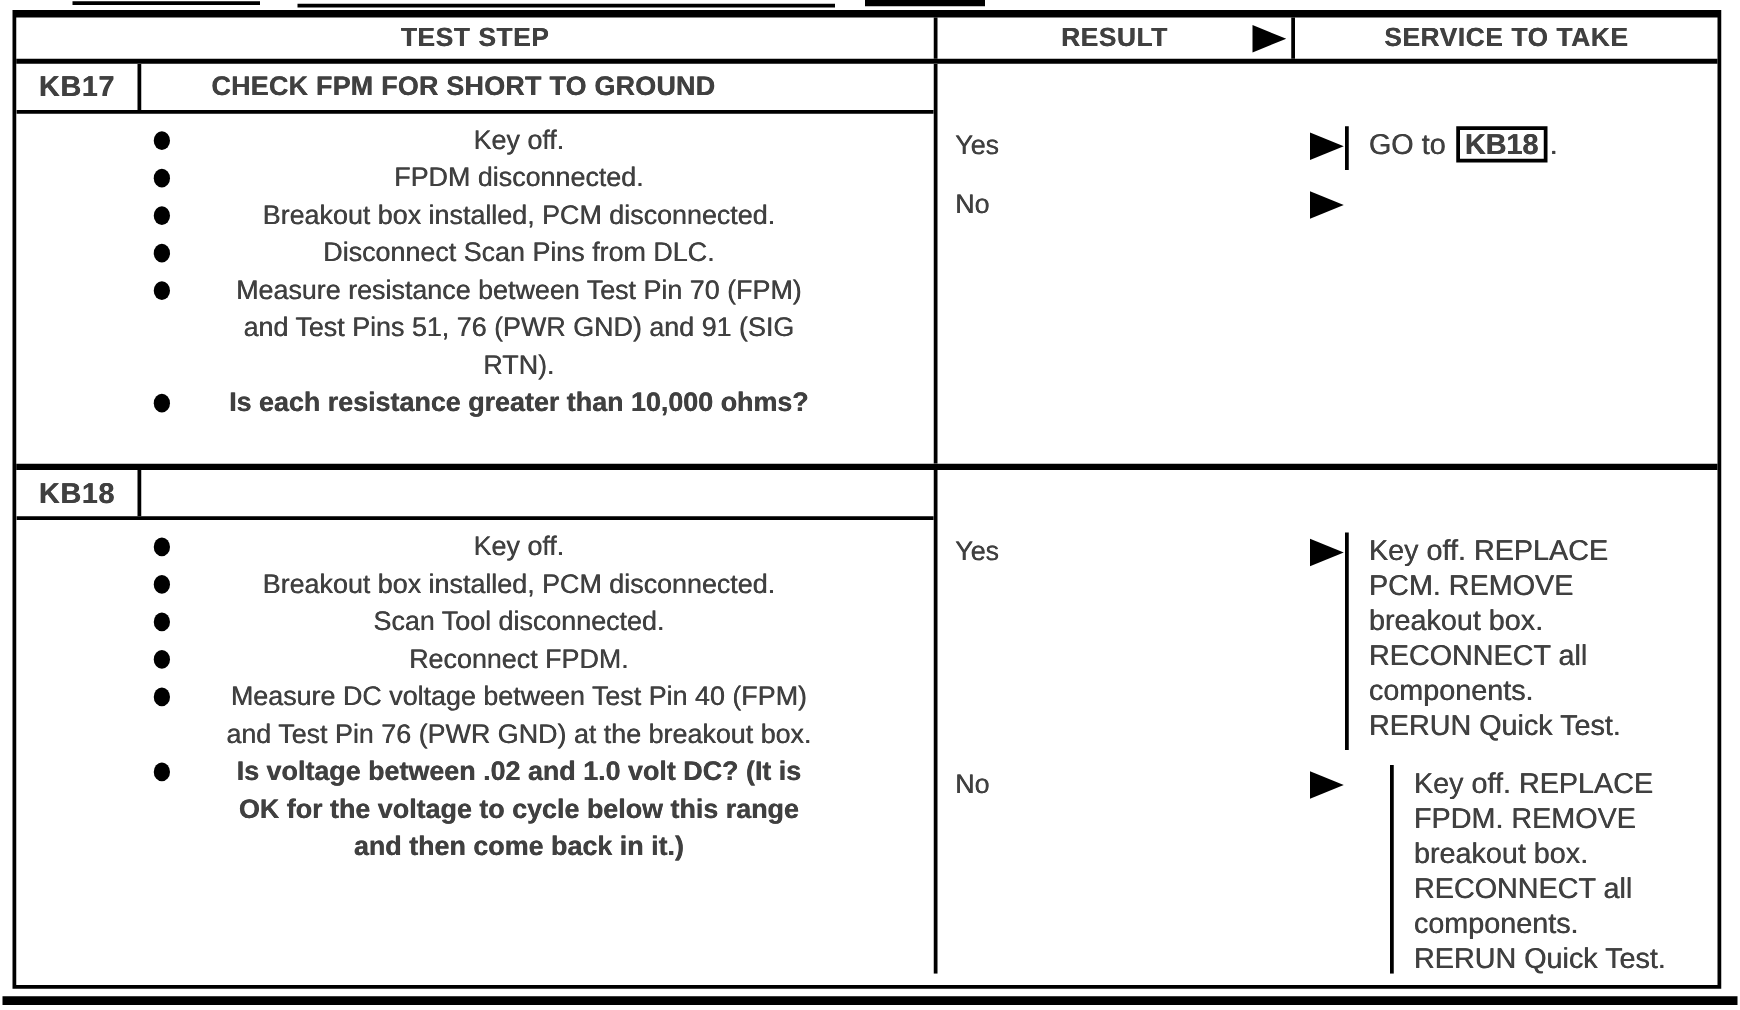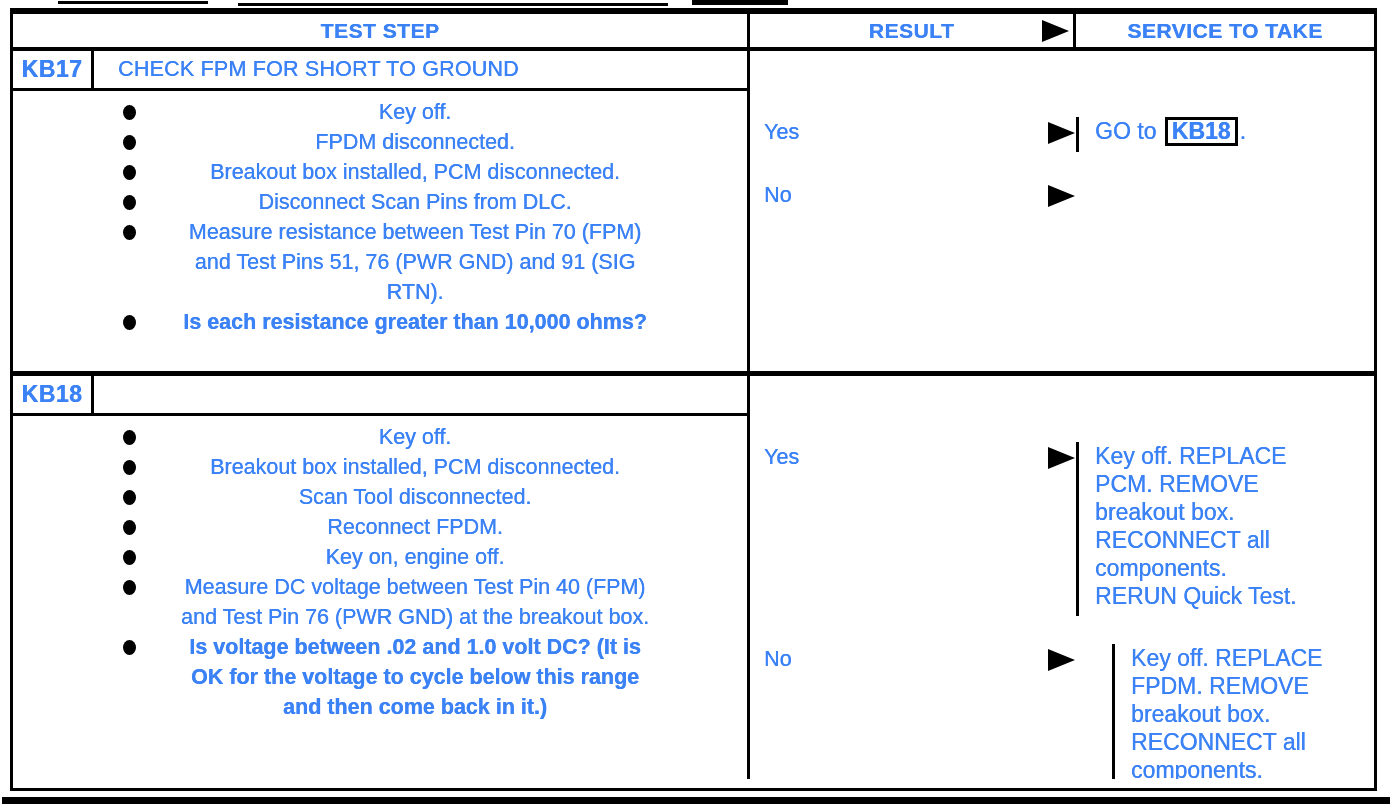--- a/index.html
+++ b/index.html
@@ -2,21 +2,21 @@
 <html><head>
 <meta charset="utf-8">
 <style>
   * { box-sizing: border-box; margin: 0; padding: 0; }
   html, body { background: #ffffff; }
   .page {
     position: relative;
     width: 1392px;
     height: 808px;
     background: #ffffff;
-    color: #3b82f6;
+    color: #404040;
     font-family: "Liberation Sans", sans-serif;
     overflow: hidden;
     text-shadow: 0.35px 0 0 currentColor; 
   }
   
   .scan-mark { position: absolute; background: #000; }
   .mark1 { left: 58px;  top: 1px; width: 150px; height: 3px; }
   .mark2 { left: 238px; top: 3px; width: 430px; height: 3px; }
   .mark3 { left: 692px; top: 0;   width: 96px;  height: 5px; }
 
@@ -29,62 +29,62 @@
     background: #fff;
   }
 
   
   .thead { display: flex; height: 37px; border-bottom: 4px solid #000; }
   .th {
     display: flex; align-items: center; justify-content: center;
     font-weight: bold; font-size: 21px; letter-spacing: 0.5px;
   }
   .th-step   { width: 737px; border-right: 3px solid #000; }
-  .th-result { width: 326px; border-right: 3px solid #000; position: relative; }
+  .th-result { width: 286px; border-right: 3px solid #000; position: relative; }
   .th-action { flex: 1; }
   .arrow {
     width: 0; height: 0;
     border-top: 11px solid transparent;
     border-bottom: 11px solid transparent;
     border-left: 27px solid #000;
   }
   .hdr-arrow { position: absolute; right: 4px; top: 50%; transform: translateY(-50%); }
 
   
   .trow { display: flex; overflow: hidden; }
   .row-kb17 { height: 325px; border-bottom: 5px solid #000; }
   .row-kb18 { height: 403px; }
 
   .cell-step { width: 737px; border-right: 3px solid #000; overflow: hidden; }
   .band { height: 40px; border-bottom: 3px solid #000; display: flex; }
   .kb {
-    width: 81px; border-right: 3px solid #000;
+    width: 100px; border-right: 3px solid #000;
     display: flex; align-items: center; justify-content: center;
     font-weight: bold; font-size: 23px; letter-spacing: 0.5px;
   }
   .band-title {
     flex: 1; display: flex; align-items: center;
-    padding-left: 24px; font-weight: normal; font-size: 21.5px; letter-spacing: 0.2px;
-    white-space: nowrap; overflow: hidden;
+    padding-left: 11px; font-weight: bold; font-size: 21.5px; letter-spacing: 0.2px;
+    white-space: nowrap; overflow: hidden; margin-left: 45px;
   }
   ul.steps { list-style: none; padding: 6px 16px 0 108px; text-align: center; }
   ul.steps li {
     position: relative; padding-left: 48px;
     font-size: 21.5px; line-height: 30px; max-width: 540px;
   }
   ul.steps li .step-text { display: inline-block; max-width: 470px; vertical-align: top; }
   ul.steps li::before {
     content: ""; position: absolute; left: 2px; top: 8px;
     width: 13px; height: 15px; border-radius: 50%; background: #000;
   }
   ul.steps li.q { font-weight: bold; }
 
   
   .cell-right { flex: 1; display: flex; flex-direction: column; overflow: hidden; }
-  .outcome { display: flex; margin-top: 16px; }
+  .outcome { display: flex; }
   .outcome:last-child { flex: 1; gap: 36px; }
   .outcome.first { padding-top: 50px; }
   .outcome.next  { padding-top: 12px; }
   .res {
     width: 326px; flex-shrink: 0;
     display: flex; justify-content: space-between; align-items: flex-start;
     padding-left: 14px;
   }
   .res-label { font-size: 21.5px; line-height: 30px; }
   .res .arrow { margin-top: 5px; margin-right: 1px; }
@@ -159,21 +159,20 @@
     <div class="trow row-kb18">
       <div class="cell-step">
         <div class="band">
           <div class="kb">KB18</div>
         </div>
         <ul class="steps">
           <li><span class="step-text">Key off.</span></li>
           <li><span class="step-text">Breakout box installed, PCM disconnected.</span></li>
           <li><span class="step-text">Scan Tool disconnected.</span></li>
           <li><span class="step-text">Reconnect FPDM.</span></li>
-          <li><span class="step-text">Key on, engine off.</span></li>
           <li><span class="step-text">Measure DC voltage between Test Pin 40 (FPM) and Test Pin 76 (PWR GND) at the breakout box.</span></li>
           <li class="q"><span class="step-text">Is voltage between .02 and 1.0 volt DC? (It is OK for the voltage to cycle below this range and then come back in it.)</span></li>
         </ul>
       </div>
       <div class="cell-right">
         <div class="outcome first">
           <div class="res">
             <span class="res-label">Yes</span>
             <span class="arrow"></span>
           </div>

